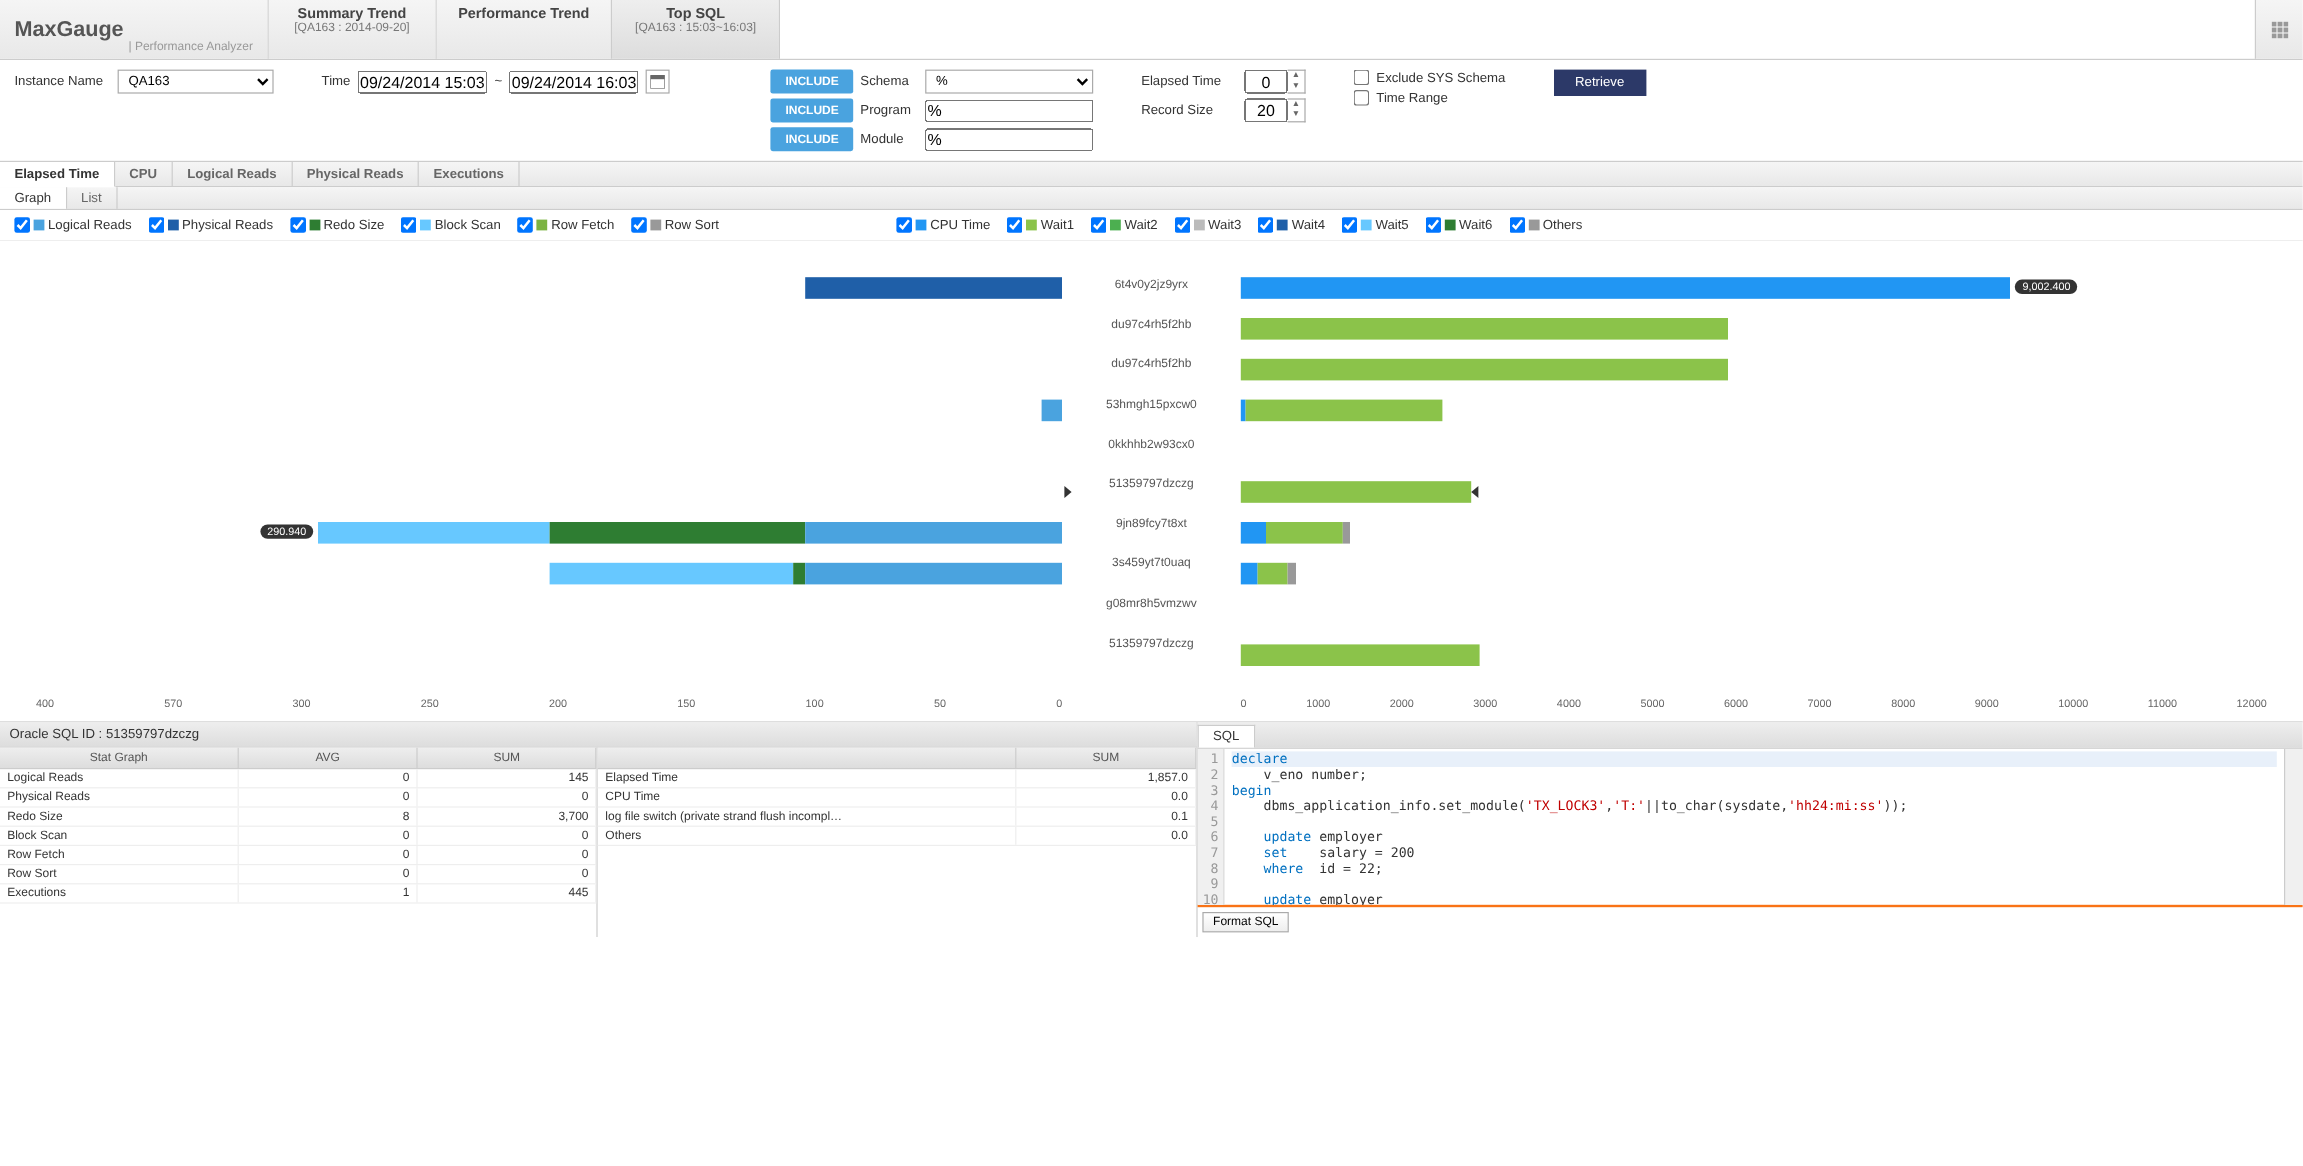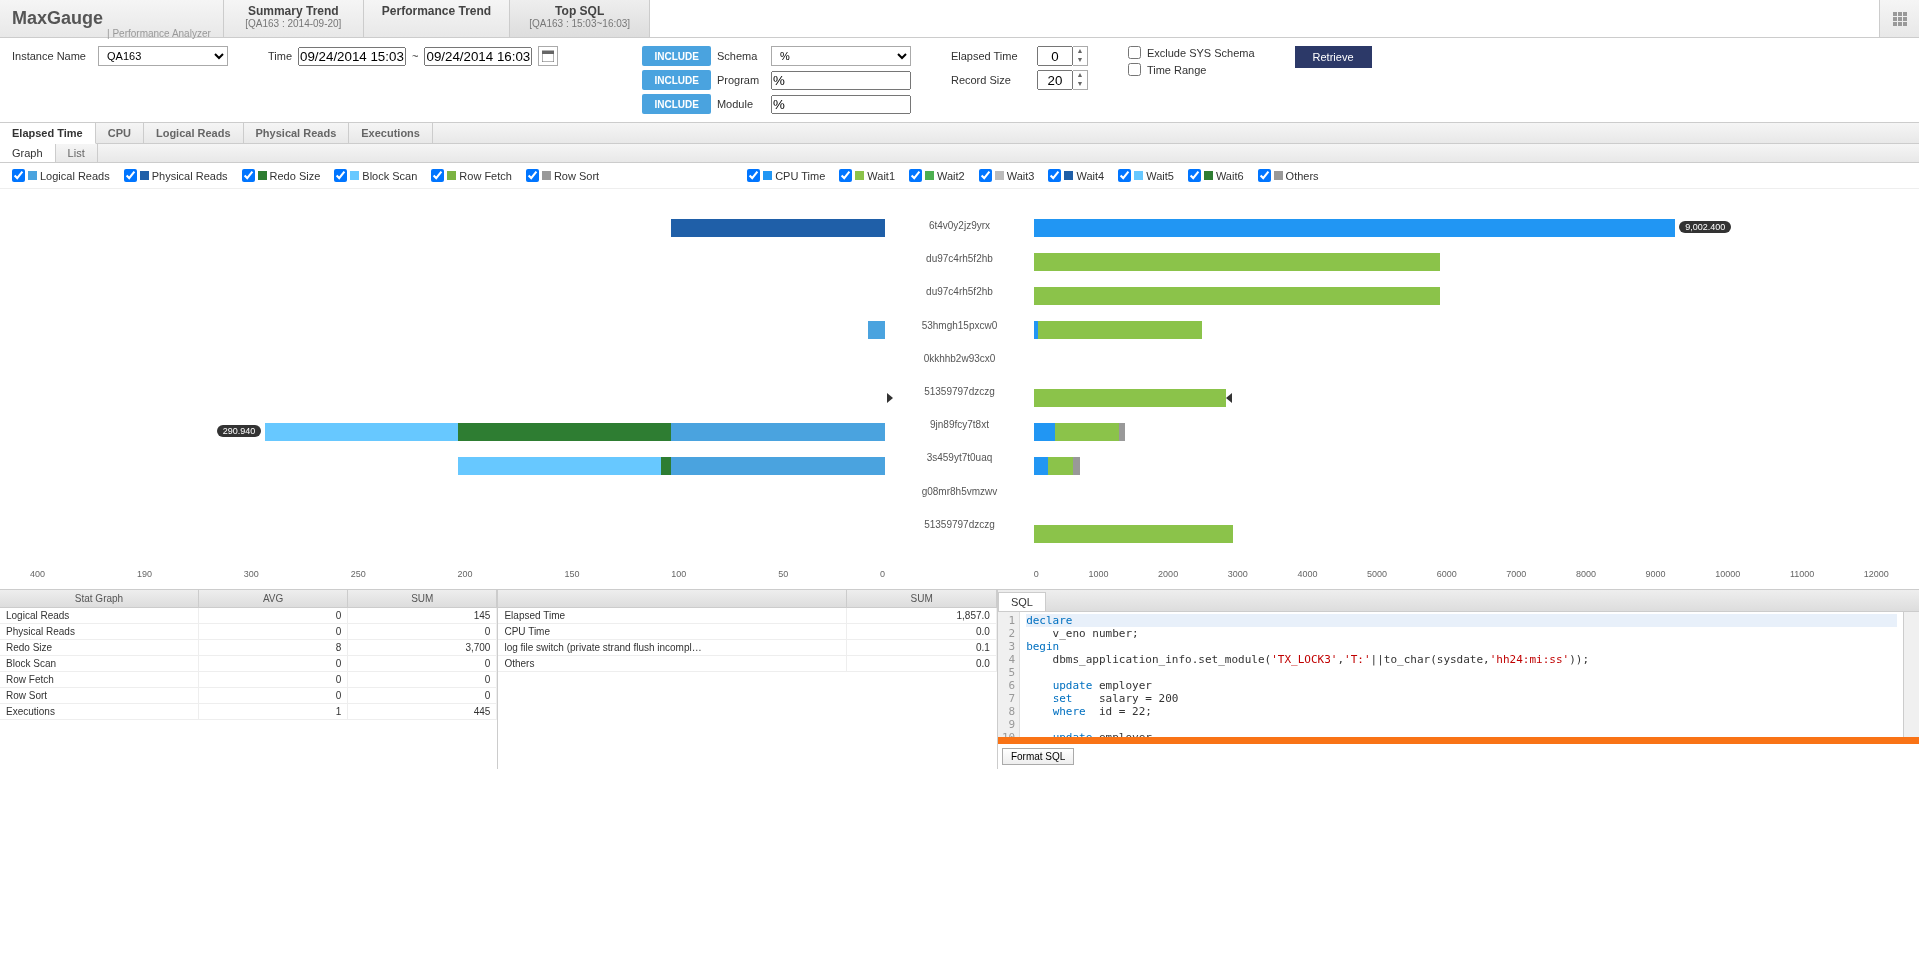--- a/index.html
+++ b/index.html
@@ -1,18 +1,18 @@
 <!DOCTYPE html>
 <html><head>
 <meta charset="utf-8">
 <style>
 * { box-sizing: border-box; margin: 0; padding: 0; }
 body { font-family: Arial, sans-serif; font-size: 11px; color: #333; background: #fff; }
 
-.header { display: flex; align-items: stretch; background: #fff; border-bottom: 1px solid #ccc; height: 38px; }
+.header { display: flex; align-items: stretch; background: #fff; border-bottom: 1px solid #ccc; height: 50px; }
 .logo { display: flex; align-items: center; padding: 0 12px; background: linear-gradient(#f5f5f5,#e8e8e8); border-right: 1px solid #ccc; }
 .logo-main { font-size: 18px; font-weight: bold; color: #555; }
 .logo-sub { font-size: 10px; color: #999; margin-left: 4px; margin-top: 29px; }
 .top-tabs { display: flex; }
 .top-tab { padding: 4px 18px; border-right: 1px solid #ccc; background: linear-gradient(#f5f5f5,#e8e8e8); cursor: pointer; text-align: center; min-width:140px;}
 .top-tab.active { background: linear-gradient(#eee,#ddd); }
 .top-tab .t1 { font-weight: bold; font-size: 12px; color:#444;}
 .top-tab .t2 { font-size: 10px; color: #777; }
 .grid-icon { margin-left: auto; width: 40px; display:flex; align-items:center; justify-content:center; border-left:1px solid #ccc; background:linear-gradient(#f5f5f5,#e8e8e8); cursor:pointer;}
 
@@ -72,21 +72,21 @@
 .td { padding:2px 6px; font-size:10px; border-right:1px solid #eee;}
 .td.r{text-align:right;}
 
 .bot-right { flex:1; display:flex; flex-direction:column;}
 .sql-tab-bar { display:flex; background:linear-gradient(#eee,#ddd); border-bottom:1px solid #ccc;}
 .sql-tab { padding:3px 12px; font-size:11px; background:#fff; border:1px solid #ccc; border-bottom:none; margin-top:2px;}
 .code-area { flex:1; display:flex; overflow:auto; font-family:monospace; font-size:11px;}
 .gutter { background:#f0f0f0; color:#999; text-align:right; padding:2px 4px; border-right:1px solid #ddd; white-space:pre;}
 .code { padding:2px 6px; white-space:pre; flex:1;}
 .kw{color:#0070c0;} .str{color:#c00000;}
-.format-bar{padding:4px; border-top:7px solid #f97316;}
+.format-bar{padding:4px; border-top:2px solid #f97316;}
 .format-btn{border:1px solid #aaa; background:linear-gradient(#fff,#eee); padding:2px 8px; font-size:10px; cursor:pointer;}
 .highlight-line{background:#e8f0fa;}
 .scrollbar{width:16px;background:#f0f0f0;border-left:1px solid #ccc;}
 </style>
 </head>
 <body>
 
 <div class="header">
   <div class="logo">
     <span class="logo-main">MaxGauge</span>
@@ -293,21 +293,21 @@
         <div class="bar-seg" style="background: rgb(74, 163, 223); width: 34.4828%;"></div>
       </div>
       <div class="bar-row" style="top: 248px; right: 0px; width: 50%;">
         <div class="bar-seg" style="background: rgb(103, 200, 255); width: 47.5%;"></div>
         <div class="bar-seg" style="background: rgb(46, 125, 50); width: 2.5%;"></div>
         <div class="bar-seg" style="background: rgb(74, 163, 223); width: 50%;"></div>
       </div>
       <div class="badge" style="top: 216px; right: calc(72.5% + 4px);">290.940</div>
       <div class="axis-left">
         <span>400</span>
-        <span>190</span>
+        <span>570</span>
         <span>300</span>
         <span>250</span>
         <span>200</span>
         <span>150</span>
         <span>100</span>
         <span>50</span>
         <span>0</span>
       </div>
     </div>
   <div class="chart-center" id="chart-center">
@@ -367,20 +367,21 @@
         <span>9000</span>
         <span>10000</span>
         <span>11000</span>
         <span>12000</span>
       </div>
     </div>
 </div>
 
 <div class="bottom">
   <div class="bot-left">
+    <div class="sql-id-bar">Oracle SQL ID : 51359797dzczg</div>
     <div class="tables">
       <div class="table" style="flex:0 0 50%">
         <div class="thead">
             <div class="th" style="flex:0 0 40%">Stat Graph</div>
             <div class="th" style="flex:0 0 30%">AVG</div>
             <div class="th" style="flex:0 0 30%">SUM</div>
           </div>
         <div class="tbody" id="tbody1">
             <div class="tr">
               <div class="td" style="flex:0 0 40%">Logical Reads</div>

